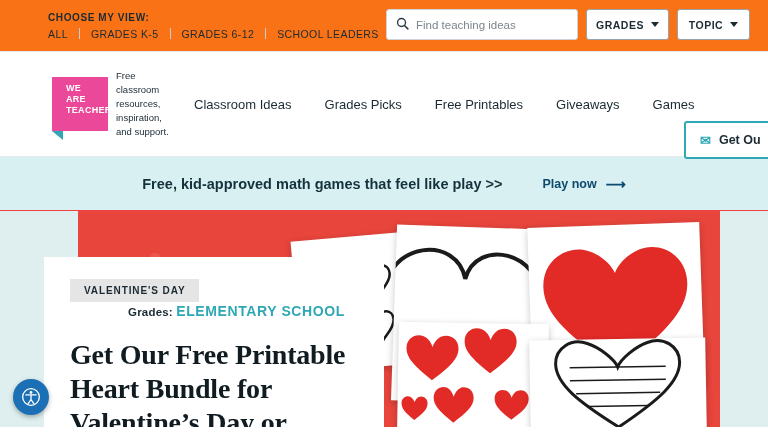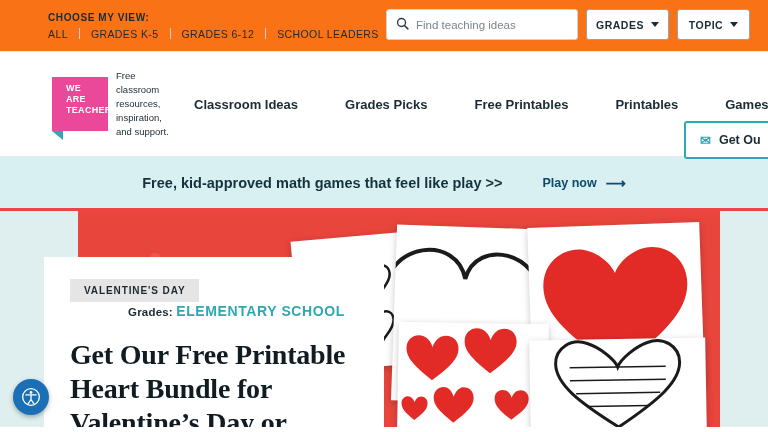--- a/index.html
+++ b/index.html
@@ -122,24 +122,24 @@
     width: 64px;
     margin-left: 8px;
     font-size: 9.5px;
     line-height: 14px;
     color: #1b2a33;
     flex: 0 0 auto;
   }
   .navlinks {
     display: flex;
     align-items: center;
-    gap: 47px;
+    gap: 33px;
     margin-left: 14px;
     font-size: 13px;
-    font-weight: 700;
+    font-weight: 400;
     color: #1b2a33;
   }
   .navlinks a { color: #1b2a33; text-decoration: none; white-space: nowrap; }
   .nav-cta {
     position: absolute;
     right: -26px; top: 88px;
     transform: translateY(-50%);
     height: 38px;
     min-width: 110px;
     border: 2px solid #2fa8b5;
@@ -151,21 +151,21 @@
     font-weight: 700;
     color: #1b2a33;
     white-space: nowrap;
   }
   .nav-cta .env { color: #2fa8b5; font-size: 13px; }
 
   
   .promo {
     height: 54px;
     background: #d9f0f2;
-    border-bottom: 3px solid #ef4444;
+    border-bottom: 1px solid #ef4444;
     display: flex;
     align-items: center;
     justify-content: center;
     gap: 40px;
   }
   .promo-text {
     font-size: 14.5px;
     font-weight: 600;
     color: #15323c;
   }
@@ -308,21 +308,21 @@
 <div class="mainnav">
   <div class="logo">
     <div>WE ARE</div>
     <div>TEACHERS</div>
   </div>
   <div class="tagline">Free classroom resources, inspiration, and support.</div>
   <div class="navlinks">
     <a href="#">Classroom Ideas</a>
     <a href="#">Grades Picks</a>
     <a href="#">Free Printables</a>
-    <a href="#">Printables</a>
+    <a href="#">Giveaways</a>
     <a href="#">Games</a>
   </div>
   <div class="nav-cta">
     <span class="env">✉</span>
     <span>Get Ou</span>
   </div>
 </div>
 
 <div class="promo">
   <div class="promo-text">Free, kid-approved math games that feel like play &gt;&gt;</div>

